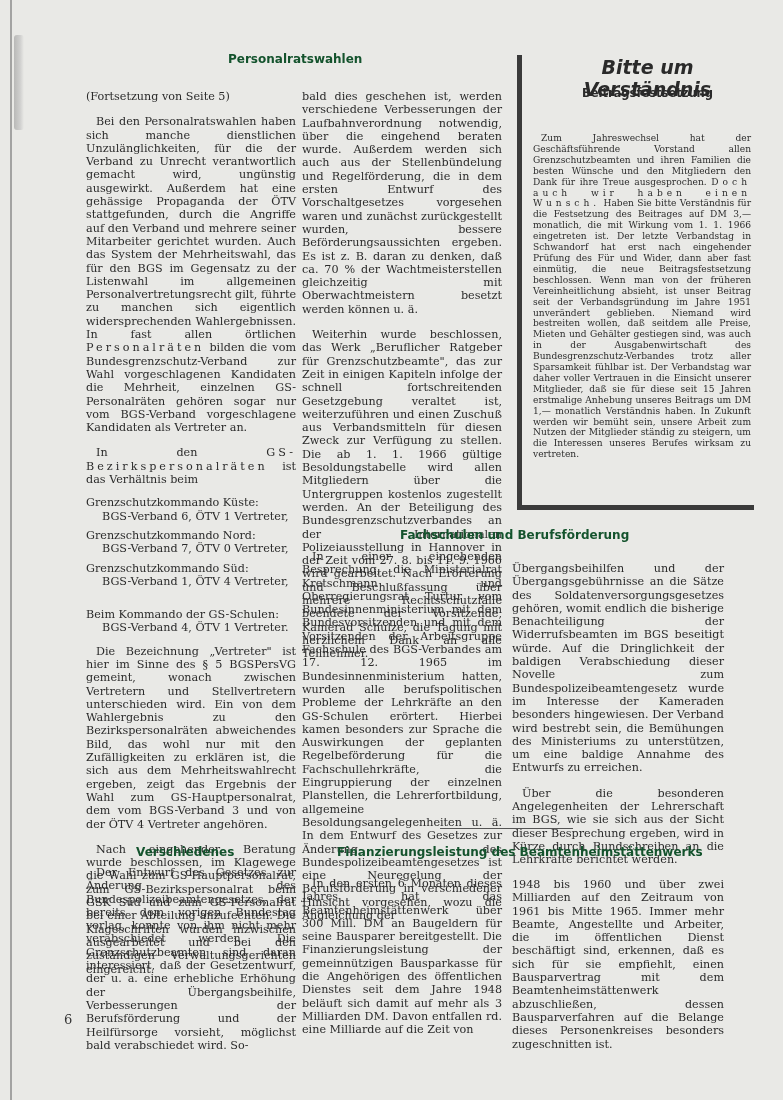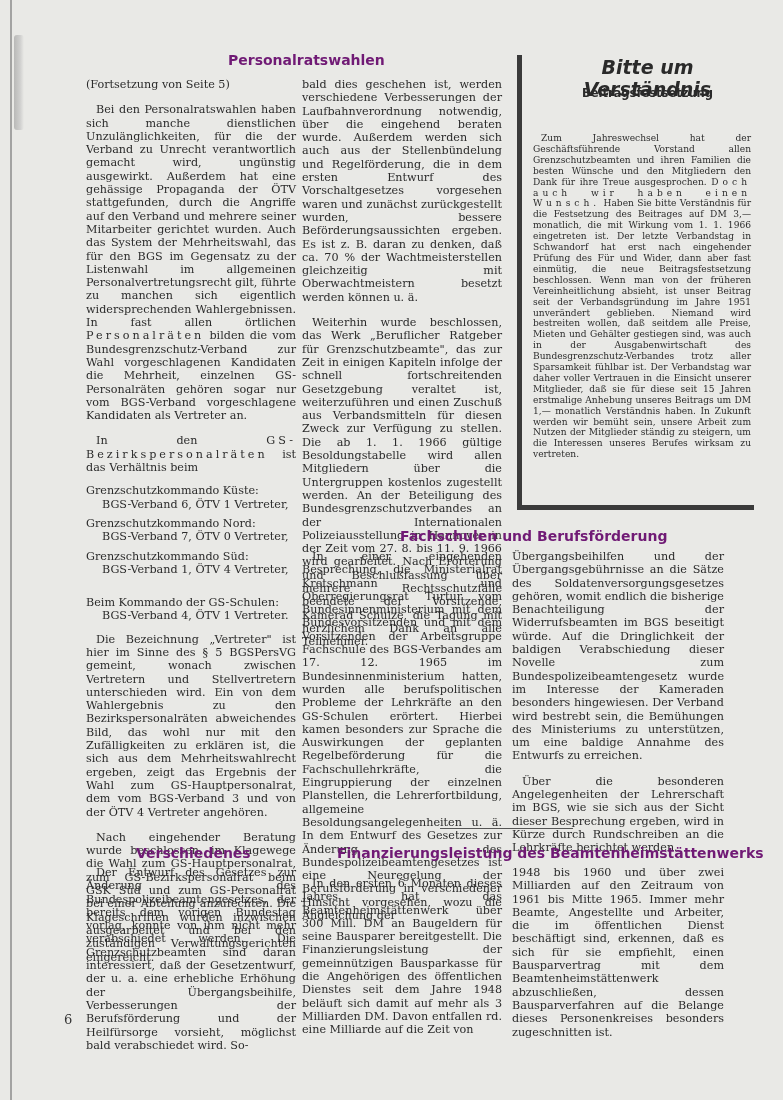--- a/index.html
+++ b/index.html
@@ -18,29 +18,29 @@
     background:linear-gradient(90deg,#999 0%,#bdbdbd 60%,transparent 100%);
     opacity:.6; border-radius:3px;
   }
   .col-text {
     position:absolute;
     font-size:11.2px; line-height:13.3px;
     text-align:justify; letter-spacing:0;
     color:#2b2b2b;
   }
   .col-text p { margin:0 0 12px 0; text-indent:10px; }
-  .col-text p.noindent { text-indent:0; }
+  .col-text p.noindent { text-indent:0;margin-top:12px; }
   .col-text .kv { margin:0 0 6px 0; }
   .col-text .kv .l1 { display:block; }
   .col-text .kv .l2 { display:block; padding-left:16px; }
   .spaced { letter-spacing:3px; }
   .heading {
     position:absolute;
     font-family:"DejaVu Sans", sans-serif; font-weight:bold;
-    font-size:14px; color:#701a75; white-space:nowrap;
+    font-size:12px; color:#14532d; white-space:nowrap;
   }
   .box {
     position:absolute; left:517px; top:55px; width:237px; height:455px;
     border-left:5px solid #3a3a3a; border-bottom:5px solid #3a3a3a;
     box-sizing:border-box;
   }
   .box-title {
     position:absolute; left:540px; top:56px; width:215px; text-align:center;
     font-family:"DejaVu Sans", sans-serif; font-weight:bold; font-style:italic;
     font-size:19px; color:#2a2a2a;

